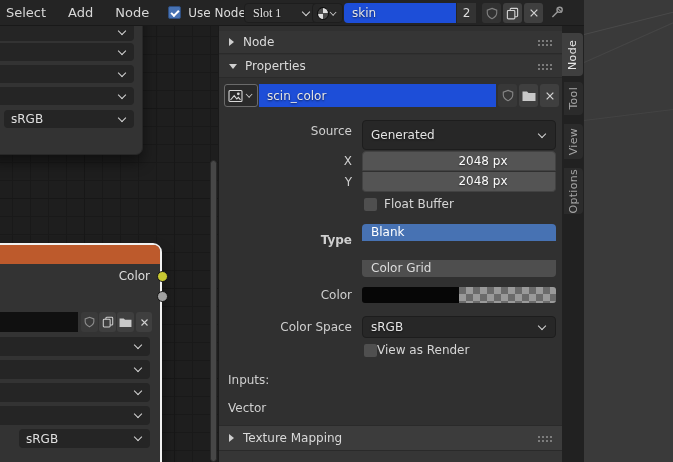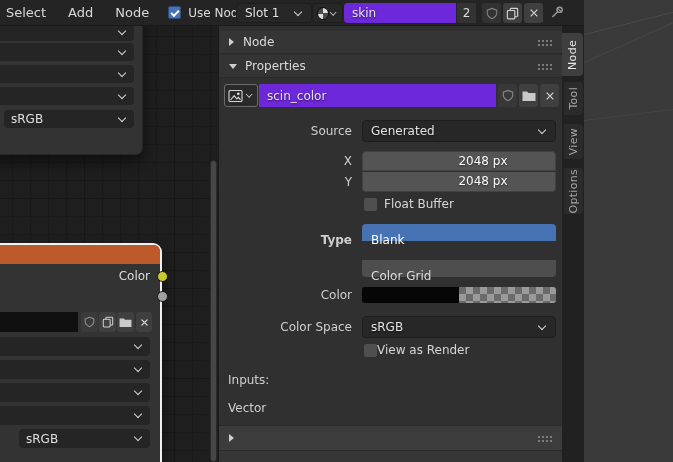--- a/index.html
+++ b/index.html
@@ -32,21 +32,21 @@
     content:""; position:absolute; left:1px; top:0px; width:5px; height:5px;
     border-right:1.6px solid #d5d5d5; border-bottom:1.6px solid #d5d5d5; transform:rotate(45deg);
   }
   .ddown {
     background:#272727; border:1px solid #1d1d1d; border-radius:4px;
     display:flex; align-items:center; color:#e3e3e3;
     padding:0 8px; justify-content:space-between;
     text-shadow:0 1px 2px rgba(0,0,0,.5);
   }
   .field {
-    background:#6d28d9; color:#e6e6e6; display:flex; align-items:center;
+    background:#1d4ed8; color:#e6e6e6; display:flex; align-items:center;
     padding:0 8px; text-shadow:0 1px 2px rgba(0,0,0,.6);
   }
   .sq-btn {
     background:#3f3f3f; border-radius:3px; display:flex; align-items:center; justify-content:center;
   }
   .icon-svg { display:block; }
   
   .canvas {
     position:absolute; left:0; top:26px; width:218px; height:436px; overflow:hidden;
     background-color:#1e1e1e;
@@ -93,21 +93,21 @@
     margin-left:auto; width:15px; height:7px;
     background-image:radial-gradient(#8d8d8d 1px, transparent 1.1px);
     background-size:4px 4px; opacity:.8;
   }
   .s-label { position:absolute; left:0; width:134px; text-align:right; color:#cfcfcf; }
   .s-widget { position:absolute; left:144px; width:194px; }
   .vbtn {
     background:#545454; color:#fbfbfb; text-align:center;
     text-shadow:0 1px 2px rgba(0,0,0,.45); border:1px solid #424242;padding-left:48px;
   }
-  .listrow { position:absolute; left:144px; width:194px; height:17px; line-height:17px; padding:8px 9px; color:#dcdcdc; background:#4e4e4e; }
+  .listrow { position:absolute; left:144px; width:194px; height:17px; line-height:17px; padding:0 9px; color:#dcdcdc; background:#4e4e4e; }
   .listrow.sel { background:#4772b3; color:#ffffff; }
   .swatch-black { position:absolute; background:#060606; }
   .swatch-alpha {
     position:absolute;
     background:conic-gradient(#9a9a9a 0 25%, #6b6b6b 0 50%, #9a9a9a 0 75%, #6b6b6b 0) 0 0/14px 14px;
     border-radius:0 3px 3px 0;
   }
   .plain-label { position:absolute; left:10px; color:#cfcfcf; }
   
   .tabcol { position:absolute; left:562px; top:26px; width:22px; height:436px; background:#212121; z-index:20; }
@@ -131,21 +131,21 @@
 
   <div class="header">
     <div class="menu-item">Select</div>
     <div class="menu-item">Add</div>
     <div class="menu-item">Node</div>
     <div style="display:flex;align-items:center;margin-left:8px;">
       <span class="checkbox checked"></span>
       <span style="margin-left:7px;color:#dcdcdc;">Use Nodes</span>
     </div>
 
-    <div class="hwidget ddown" style="left:236px;width:76px;">
+    <div class="hwidget ddown" style="left:244px;width:76px;font-family:Liberation Serif, serif;">
       <span>Slot 1</span>
       <span class="chev"></span>
     </div>
 
     <div class="hwidget ddown" style="left:312px;width:31px;padding:0 4px;">
       <span style="width:13px;height:13px;border-radius:50%;border:1px solid #0e0e0e;
         background:conic-gradient(#dedede 0 25%, #4a4a4a 0 50%, #dedede 0 75%, #4a4a4a 0);"></span>
       <span class="chev" style="transform:scale(.8);"></span>
     </div>
 
@@ -290,21 +290,21 @@
           <path d="M0.5 1.5 H5 L6.5 3 H13.5 V11 H0.5 Z"></path>
         </svg>
     </div>
     <div class="sq-btn" style="position:absolute;left:322px;top:58px;width:19px;height:23px;">
       <svg class="icon-svg" width="10" height="10" viewBox="0 0 12 12" stroke="#d2d2d2" stroke-width="1.5">
           <path d="M2 2 L10 10 M10 2 L2 10"></path>
         </svg>
     </div>
 
     <div class="s-label" style="top:94px;line-height:22px;">Source</div>
-    <div class="s-widget ddown" style="top:94px;height:22px;">
+    <div class="s-widget ddown" style="top:94px;height:30px;">
       <span>Generated</span>
       <span class="chev"></span>
     </div>
 
     <div class="s-label" style="top:125px;line-height:20px;">X</div>
     <div class="s-widget vbtn" style="top:125px;height:20px;line-height:19px;border-radius:4px 4px 0 0;">
       <span>2048 px</span>
     </div>
     <div class="s-label" style="top:146px;line-height:20px;">Y</div>
     <div class="s-widget vbtn" style="top:146px;height:20px;line-height:19px;border-radius:0 0 4px 4px;border-top:none;">
@@ -337,20 +337,21 @@
     <div style="position:absolute;left:146px;top:317px;display:flex;align-items:center;">
       <span class="checkbox"></span>
       <span style="">View as Render</span>
     </div>
 
     <div class="plain-label" style="top:347px;">Inputs:</div>
     <div class="plain-label" style="top:375px;">Vector</div>
 
     <div class="panel-hdr" style="top:399px;height:26px;background:#3c3c3c;border-top:1px solid #2a2a2a;">
       <span class="tri-r"></span>
+      <span>Texture Mapping</span>
       <span class="grip"></span>
     </div>
     <div style="position:absolute;left:1px;right:0;top:425px;bottom:0;background:#363636;"></div>
   </div>
 
   <div class="tabcol">
     <div class="vtab active" style="top:7px;height:43px;">
         <span>Node</span>
       </div>
     <div class="vtab" style="top:56px;height:33px;">

